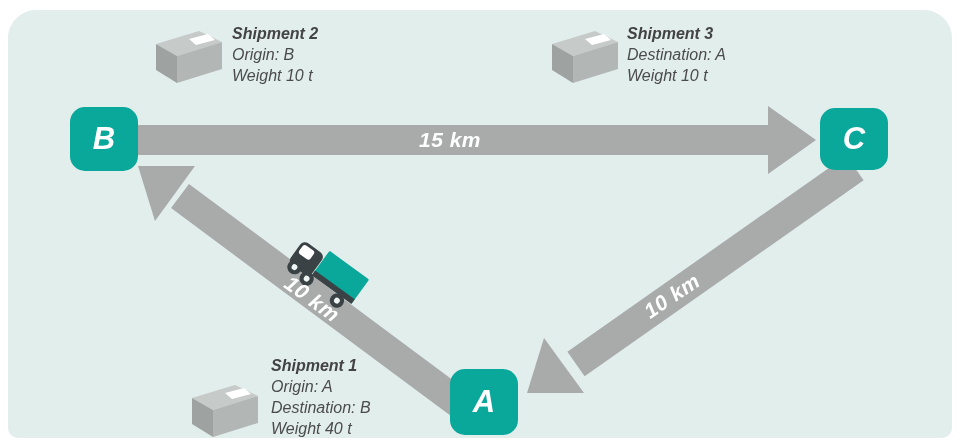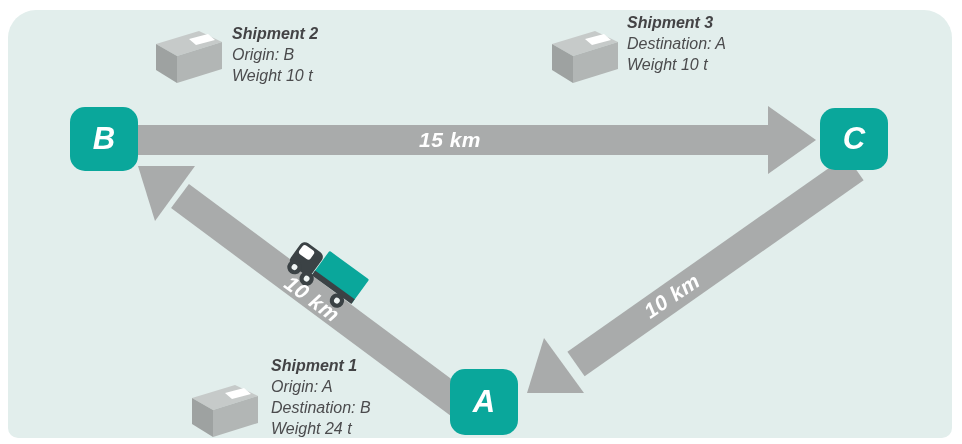--- a/index.html
+++ b/index.html
@@ -84,26 +84,26 @@
   <div class="node" style="left:70px; top:107px;">B</div>
   <div class="node" style="left:820px; top:108px; height:62px;">C</div>
   <div class="node" style="left:450px; top:369px; height:66px;">A</div>
 
   <div class="ship" style="left:232px; top:23px;">
     <div class="ship-title">Shipment 2</div>
     <div>Origin: B</div>
     <div>Weight 10 t</div>
   </div>
 
-  <div class="ship" style="left:627px; top:12px;">
+  <div class="ship" style="left:627px; top:23px;">
     <div class="ship-title">Shipment 3</div>
     <div>Destination: A</div>
     <div>Weight 10 t</div>
   </div>
 
   <div class="ship" style="left:271px; top:355px;">
     <div class="ship-title">Shipment 1</div>
     <div>Origin: A</div>
     <div>Destination: B</div>
-    <div>Weight 24 t</div>
+    <div>Weight 40 t</div>
   </div>
 
 </div>
 
 </body></html>

